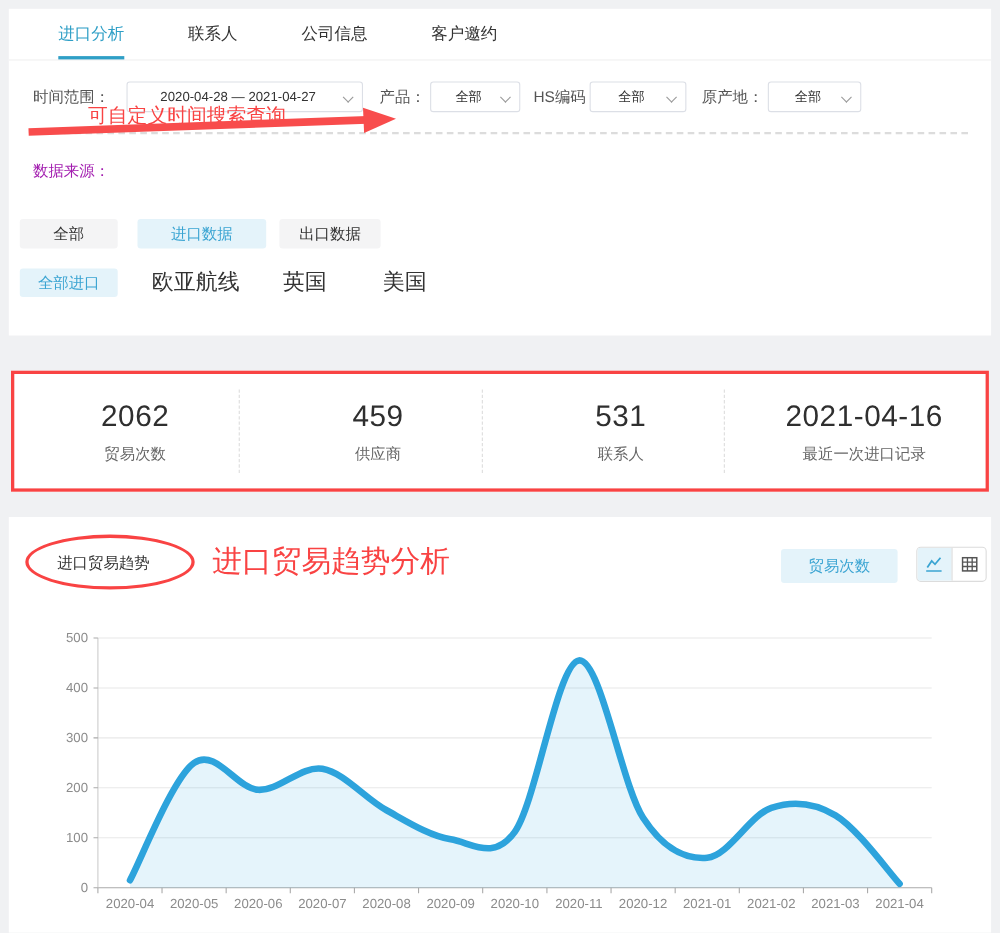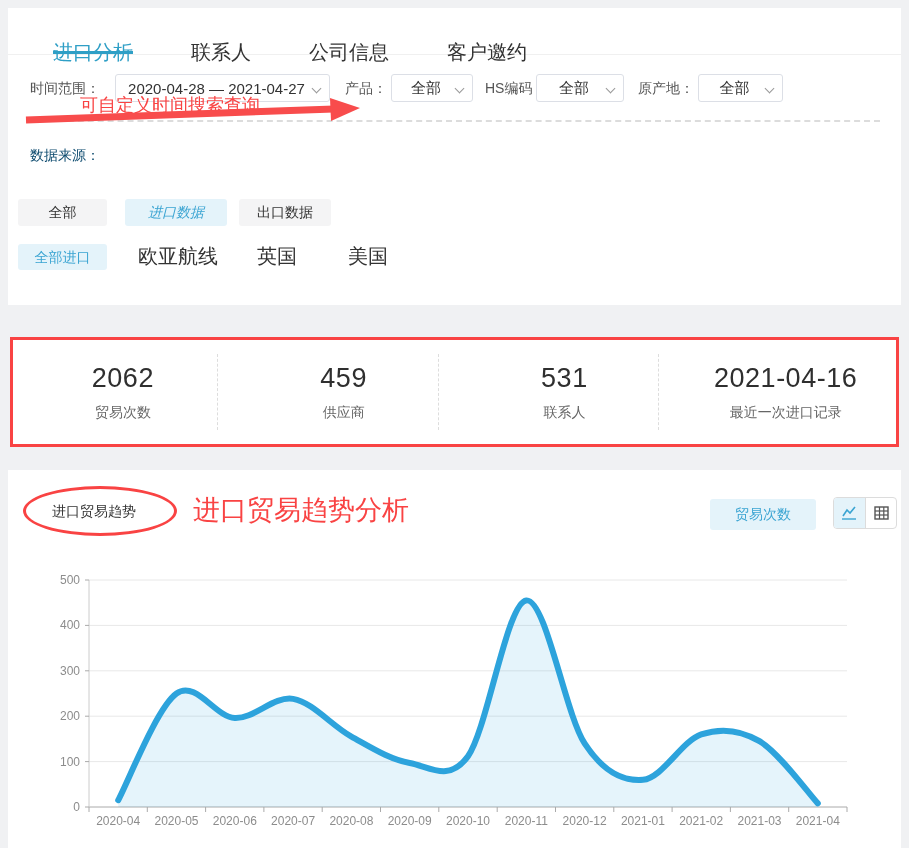--- a/index.html
+++ b/index.html
@@ -4,34 +4,34 @@
 <style>
   * { margin:0; padding:0; box-sizing:border-box; }
   html,body { width:909px; height:848px; overflow:hidden; }
   body { font-family:"Liberation Sans","DejaVu Sans",sans-serif; background:#f0f1f3; position:relative; color:#333; }
   .page { position:absolute; inset:0; }
   .panel { position:absolute; background:#fff; }
 
   
   .panel-top { left:8px; top:8px; width:893px; height:297px; }
   .tabbar { height:47px; padding-left:45px; border-bottom:1px solid #f0f0f0; display:flex; }
-  .tab { font-size:20px; color:#333; padding:31px 0 10px; margin-right:58px; cursor:pointer; border-bottom:3px solid transparent; white-space:nowrap; }
+  .tab { font-size:15px; color:#333; padding:13px 0 10px; margin-right:58px; cursor:pointer; border-bottom:3px solid transparent; white-space:nowrap; }
   .tab.active { color:var(--accent,#2f9fc6); border-bottom-color:var(--accent,#2f9fc6); }
 
   .flabel { position:absolute; height:28px; line-height:28px; font-size:14px; color:#555; white-space:nowrap; }
   .select { position:absolute; height:28px; border:1px solid #dcdfe6; border-radius:3px; background:#fff;
-            display:flex; align-items:center; padding:0 22px 0 10px; font-size:15px; color:#333; cursor:pointer; white-space:nowrap; }
+            display:flex; align-items:center; padding:0 22px 0 10px; font-size:12px; color:#333; cursor:pointer; white-space:nowrap; }
   .select .val { flex:1; text-align:center; }
   .chev { position:absolute; right:9px; top:10px; width:7px; height:7px; border-right:1.4px solid #999; border-bottom:1.4px solid #999; transform:rotate(45deg); }
 
   .dashed-sep { position:absolute; left:20px; top:112px; width:852px; border-top:2px dashed #dcdcdc; }
   .red-note { position:absolute; color:var(--annot,#f94343); font-weight:500; white-space:nowrap; z-index:3; }
   .note-filter { left:72px; top:85px; font-size:18px; }
   .arrow-svg { position:absolute; left:0; top:85px; z-index:4; pointer-events:none; }
-  .datasource { position:absolute; left:22px; top:139px; font-size:14px; color:#0c4a6e; }
+  .datasource { position:absolute; left:22px; top:139px; font-size:14px; color:#a21caf; }
 
   .chip-row { position:absolute; left:10px; display:flex; align-items:center; }
   .row1 { top:191px; }
   .row2 { top:235px; }
   .chip { height:27px; line-height:27px; text-align:center; font-size:14px; border-radius:3px; background:#f4f4f5; color:#333; cursor:pointer; }
   .chip.on { background:var(--accent-bg,#e4f3fa); color:var(--accent2,#3aa4d2); }
   .plain-tab { font-size:20px; color:#333; cursor:pointer; white-space:nowrap; }
 
   
   .stats { position:absolute; left:10px; top:337px; width:889px; height:110px; background:#fff;
@@ -99,21 +99,21 @@
       <polygon points="322,5 352,15 323,28" fill="#f84c4c"></polygon>
     </svg>
 
     <div class="dashed-sep"></div>
     <div class="red-note note-filter">可自定义时间搜索查询</div>
 
     <div class="datasource">数据来源：</div>
 
     <div class="chip-row row1">
       <div class="chip" style="width:89px;">全部</div>
-      <div class="chip on" style="width:102px; margin-left:18px;font-style:italic;">进口数据</div>
+      <div class="chip on" style="width:117px; margin-left:18px;">进口数据</div>
       <div class="chip" style="width:92px; margin-left:12px;">出口数据</div>
     </div>
 
     <div class="chip-row row2">
       <div class="chip on" style="width:89px; height:26px; line-height:26px;">全部进口</div>
       <span class="plain-tab" style="margin-left:31px;">欧亚航线</span>
       <span class="plain-tab" style="margin-left:39px;">英国</span>
       <span class="plain-tab" style="margin-left:51px;">美国</span>
     </div>
   </section>

